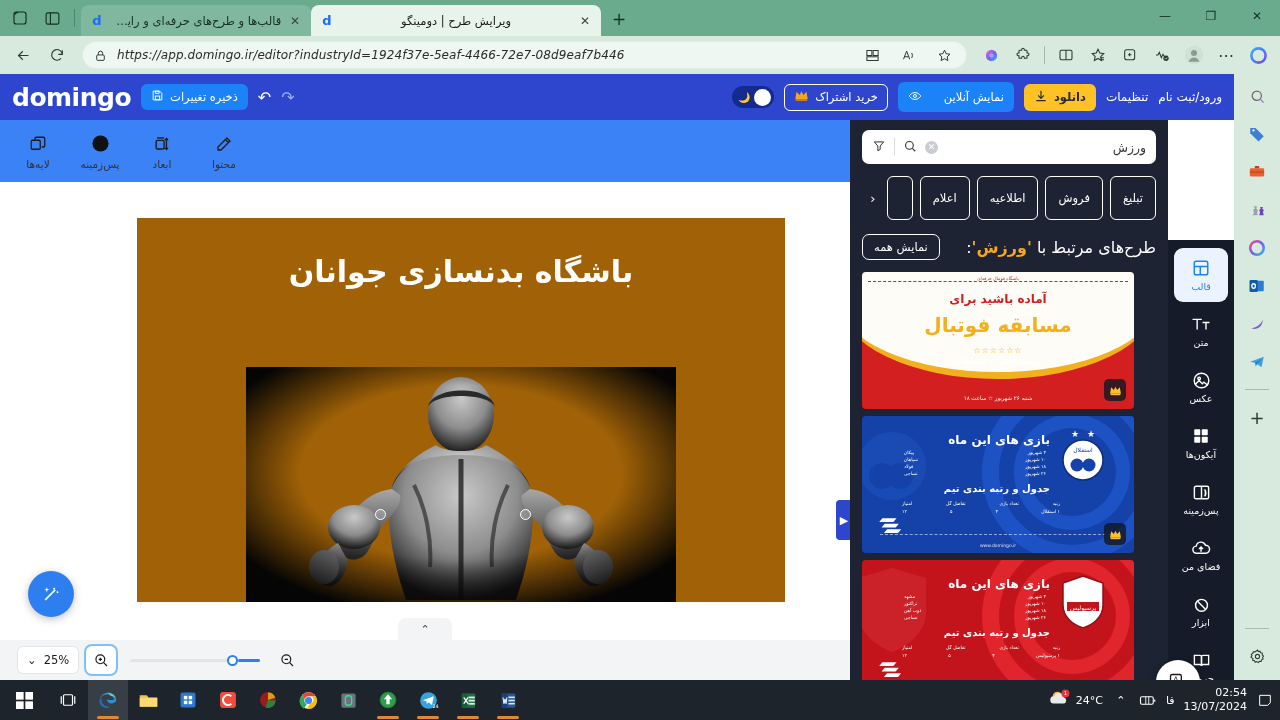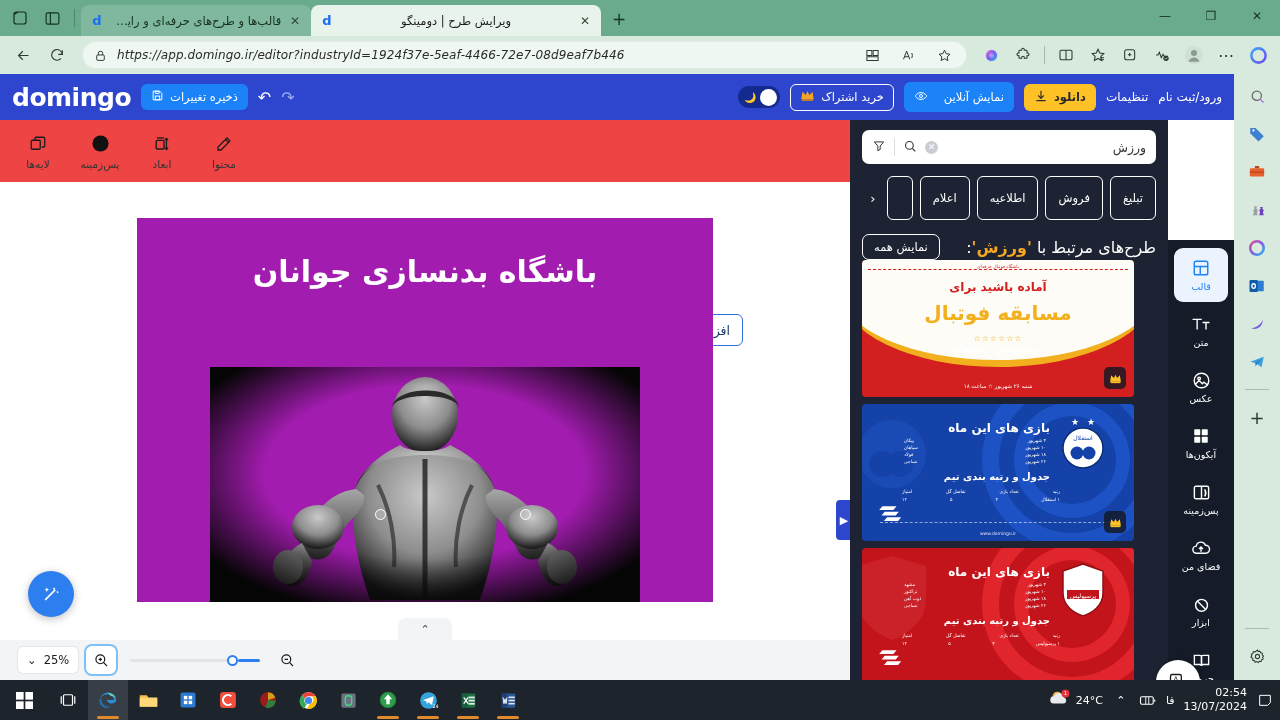--- a/index.html
+++ b/index.html
@@ -89,51 +89,51 @@
     display: flex; align-items: center; justify-content: space-between; padding: 2px 3px;
   }
   .toggle-dark .knob { width: 17px; height: 17px; border-radius: 50%; background: #fff; }
   .toggle-dark .moon { font-size: 10px; color: #fff; margin-left: 3px; }
   .btn-sub {
     border: 1px solid #fff; color: #fff; border-radius: 6px; font-size: 11.5px;
     height: 27px; padding: 0 9px; display: flex; align-items: center; gap: 6px; direction: rtl;
   }
   .btn-online {
     background: #1b82f7; color: #fff; border-radius: 6px; font-size: 11.5px;
-    height: 20px; padding: 15px 10px; display: flex; align-items: center; gap: 16px; direction: rtl;
+    height: 20px; padding: 15px 10px; display: flex; align-items: center; gap: 22px; direction: rtl;
   }
   .btn-download {
     background: #ffc226; color: #2b2b2b; border-radius: 6px; font-size: 11.5px; font-weight: bold;
     height: 27px; padding: 0 10px; display: flex; align-items: center; gap: 6px; direction: rtl;
   }
   .hdr-link { color: #fff; font-size: 12px; direction: rtl; }
 
   
   .editor-body { position: absolute; left: 0; top: 120px; width: 1234px; height: 560px; background: #ffffff; }
   .canvas-area { position: absolute; left: 0; top: 0; width: 850px; height: 560px; background: #fff; }
-  .canvas-toolbar { position: absolute; left: 0; top: 0; width: 850px; height: 62px; display: flex; align-items: center; padding-left: 14px; gap: 14px; background: #ef4444; }
+  .canvas-toolbar { position: absolute; left: 0; top: 0; width: 850px; height: 62px; display: flex; align-items: center; padding-left: 14px; gap: 14px; background: #3b82f6; }
   .ct-item { width: 48px; display: flex; flex-direction: column; align-items: center; gap: 3px; }
   .ct-item .ic { font-size: 17px; color: #1b1b1b; height: 22px; display: flex; align-items: center; justify-content: center; }
   .ct-item .lb { font-size: 10.5px; color: #333; direction: rtl; }
 
   .cart-btn {
     position: absolute; right: 107px; top: 194px; height: 32px;
     border: 1.5px solid #2d6fe0; border-radius: 6px; background: #fff;
     color: #1b3a6b; font-size: 12.5px; display: flex; align-items: center; gap: 8px;
     padding: 0 12px; direction: rtl;
   }
   .info-dot {
     position: absolute; right: 242px; top: 202px; width: 17px; height: 17px;
     border-radius: 50%; background: #8d8d8d; color: #fff; font-size: 11px;
     display: flex; align-items: center; justify-content: center; font-style: italic;
   }
 
   .canvas-stage {
-    position: absolute; left: 137px; top: 98px; width: 576px; height: 384px;
-    background: #a21caf; overflow: hidden;
+    position: absolute; left: 137px; top: 98px; width: 648px; height: 384px;
+    background: #a16207; overflow: hidden;
   }
   .stage-title {
     position: absolute; top: 36px; left: 0; right: 0; text-align: center;
     color: #fff; font-size: 30px; font-weight: bold; direction: rtl;
   }
   .stage-sub {
     position: absolute; top: 115px; left: 0; right: 0; text-align: center;
     color: #fff; font-size: 17px; direction: rtl;
   }
   .bodybuilder {
@@ -197,21 +197,21 @@
     height: 44px; padding: 0 12px; display: flex; align-items: center; direction: rtl;
   }
   .chip-arrow { color: #fff; font-size: 13px; width: 14px; display: flex; align-items: center; justify-content: center; }
   .chip-partial { width: 16px; overflow: hidden; }
 
   .related-row { display: flex; align-items: center; justify-content: space-between; margin-top: 14px; direction: rtl; }
   .related-text { font-size: 16px; color: #fff; direction: rtl; }
   .related-text .hl { color: #f5a623; font-weight: bold; }
   .btn-showall { border: 1px solid #fff; border-radius: 7px; color: #fff; font-size: 11.5px; height: 26px; padding: 0 11px; display: flex; align-items: center; }
 
-  .tpl-list { display: flex; flex-direction: column; gap: 7px; }
+  .tpl-list { margin-top: 12px; display: flex; flex-direction: column; gap: 7px; }
   .tpl-card { width: 272px; height: 137px; border-radius: 4px; overflow: hidden; position: relative; }
   .crown-badge {
     position: absolute; right: 8px; bottom: 8px; width: 22px; height: 22px; border-radius: 5px;
     background: rgba(20,25,35,.82); color: #ffc226; display: flex; align-items: center; justify-content: center; font-size: 11px;
   }
 
   
   .c1 { background: #d31f1f; }
   .c1 .dome { position: absolute; left: -8%; top: -34%; width: 116%; height: 112%; background: #fdfcf7; border-radius: 0 0 50% 50%; border-bottom: 7px solid #f2b01e; }
   .c1 .dash { position: absolute; left: 6px; right: 6px; top: 9px; height: 1px; border-top: 1px dashed #d31f1f; }

